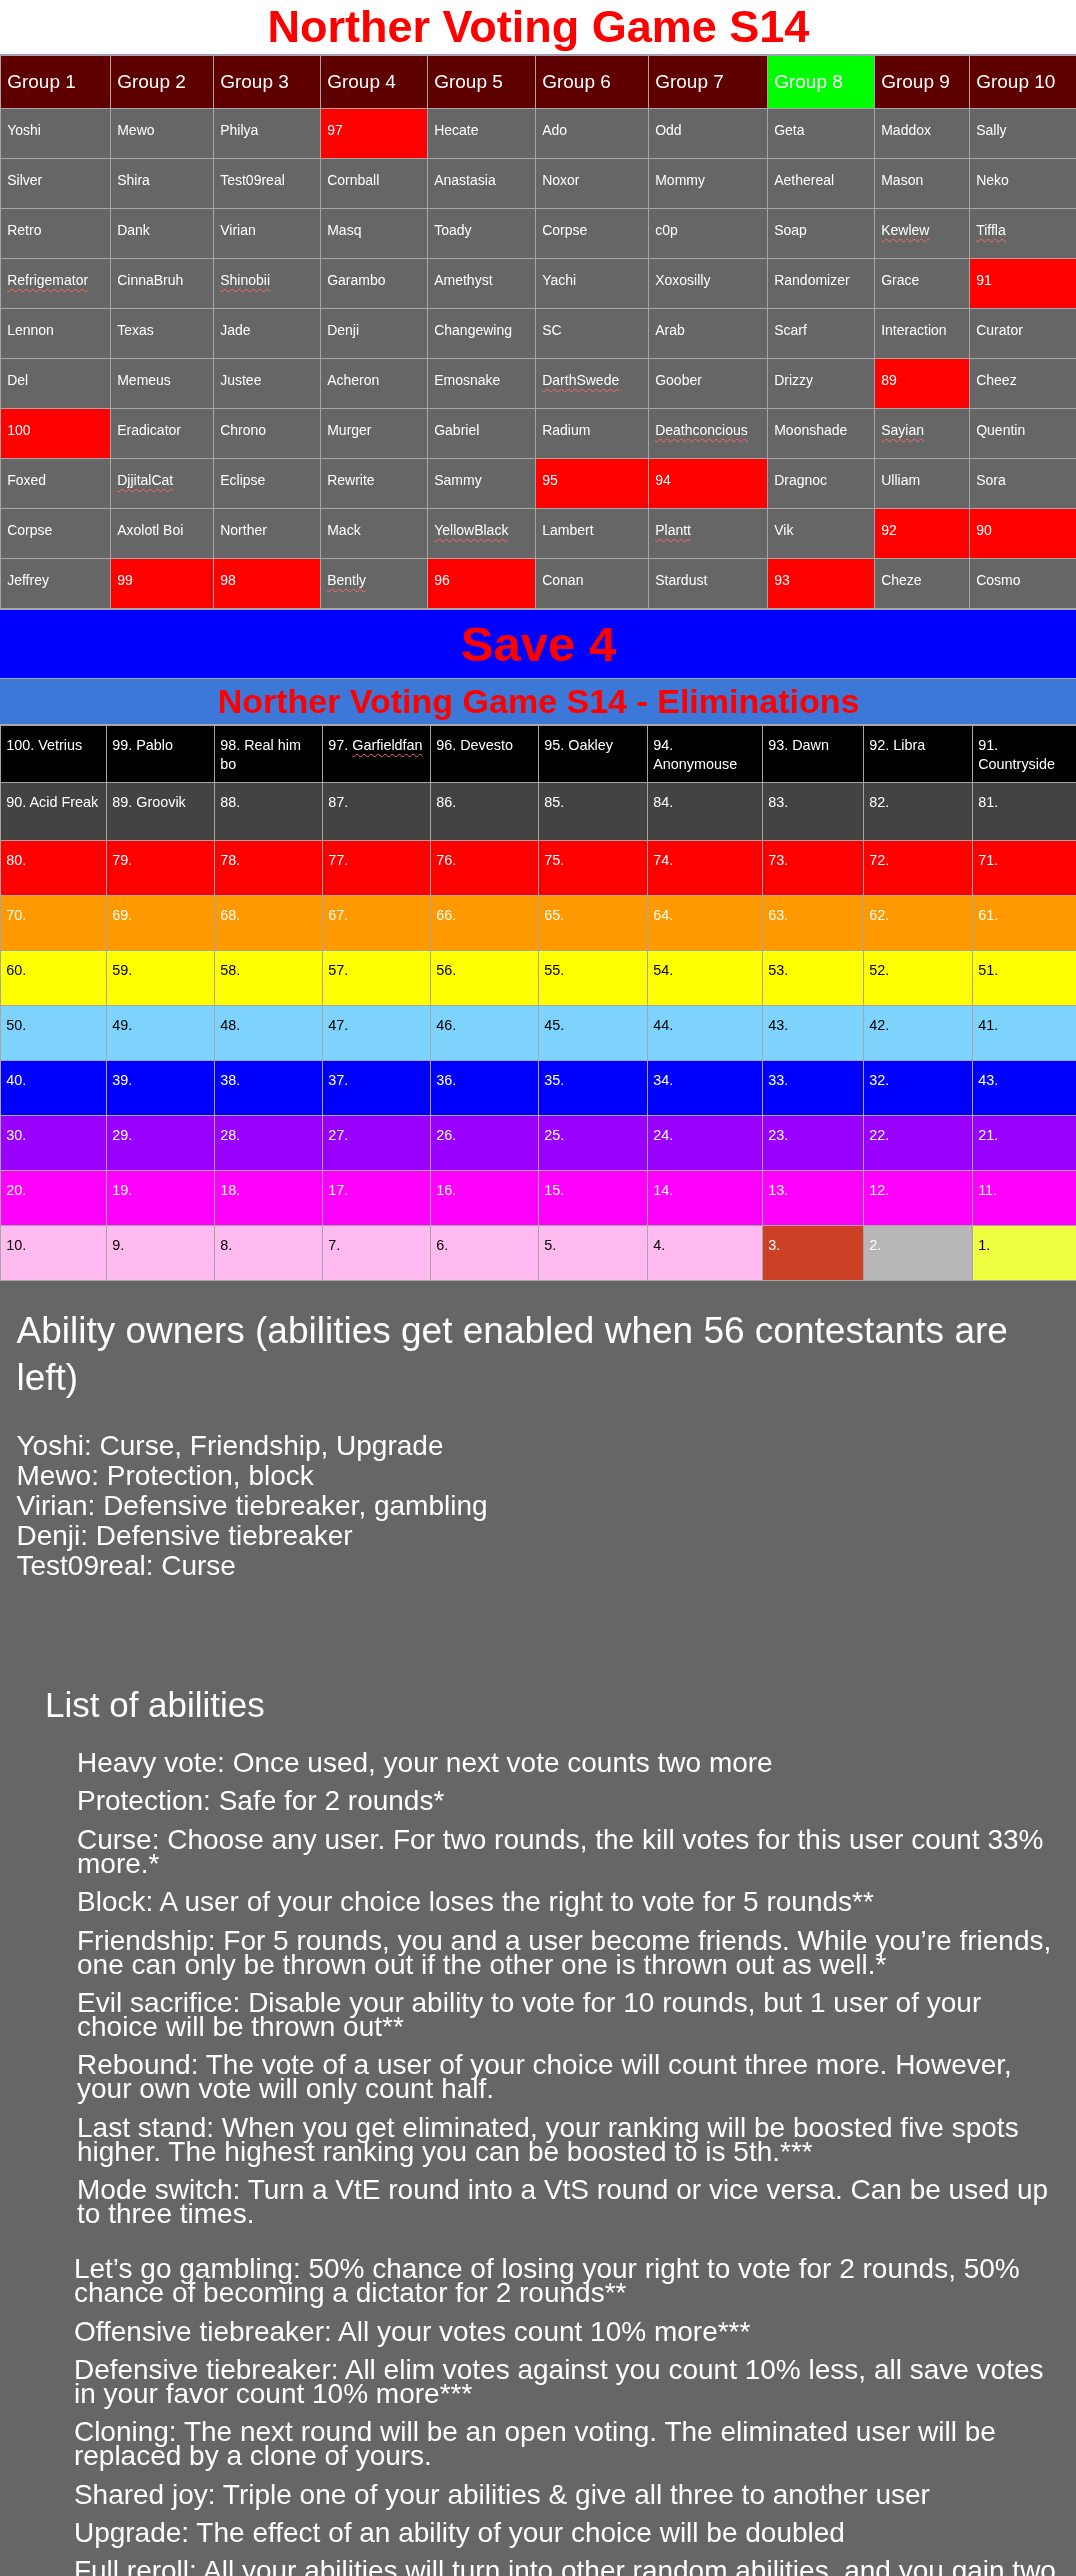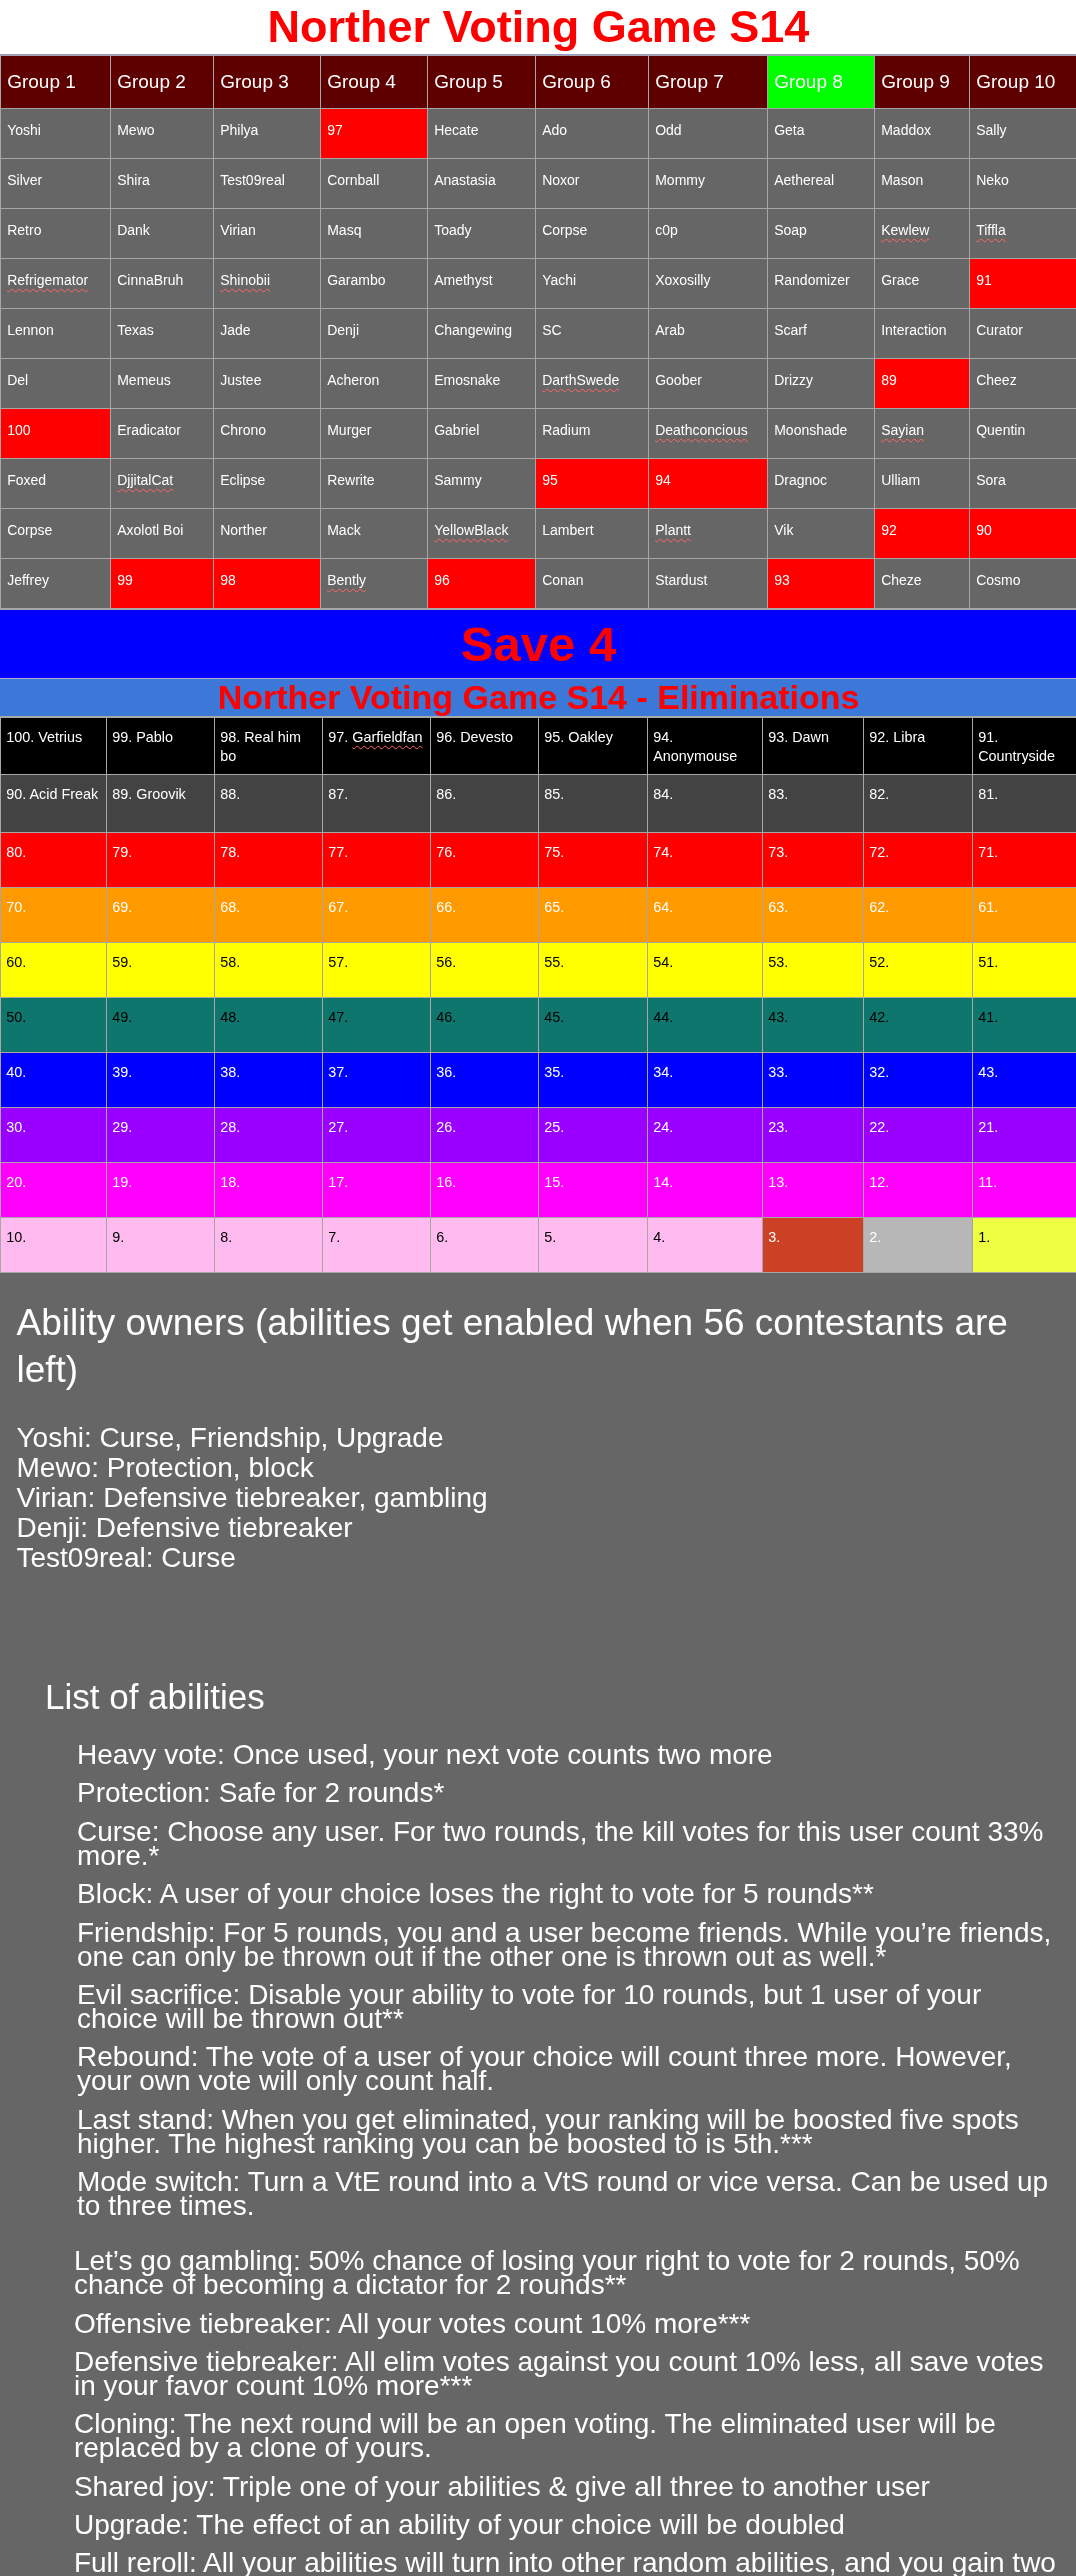--- a/index.html
+++ b/index.html
@@ -2,39 +2,39 @@
 <html style="font-size:8.2px"><head>
 <meta charset="utf-8">
 <style>
   * { box-sizing: border-box; margin: 0; padding: 0; }
   html, body { width: 1077px; background: #666666; font-family: "Liberation Sans", sans-serif; }
   body { position: relative; height: 3268px; overflow: hidden; }
 
   .banner { width: 1077px; display: flex; align-items: center; justify-content: center; font-weight: bold; color: #ff0000; }
   .banner-main { height: 55px; background: #ffffff; font-size: 45px; border-bottom: 1px solid #9999cc; }
   .banner-save { height: 70px; background: #0000ff; font-size: 49px; border-top: 1.5px solid #aaaaaa; border-bottom: 1.5px solid #aaaacc; text-align: center; }
-  .banner-elim { height: 38px; background: #3c78d8; font-size: 34px; border-bottom: 1.5px solid #aaaaaa; }
+  .banner-elim { height: 46px; background: #3c78d8; font-size: 34px; border-bottom: 1.5px solid #aaaaaa; }
   .squiggle-small { text-decoration: underline wavy #ff6666; text-decoration-thickness: 0.5px; text-underline-offset: 2.6px; }
 
   table { border-collapse: collapse; table-layout: fixed; width: 1077px; }
   td, th { border: 1px solid #a6a6a6; vertical-align: top; text-align: left; font-weight: normal; }
 
   .groups th { background: #5f0000; color: #ffffff; font-size: 19px; height: 53px; padding: 0 0 0 6.2px; vertical-align: middle; }
   .groups th.hl { background: #00ff00; }
   .groups td { background: #666666; color: #ffffff; font-size: 14px; height: 50px; padding: 0 0 0 6.2px; vertical-align: middle; }
   .groups td.elim { background: #ff0000; }
   .groups td .txt { position: relative; top: -3.1px; }
 
   .elims td { font-size: 14.4px; padding: 10.3px 4.1px 0 5.2px; line-height: 18.5px; height: 55px; }
   .row-black td { background: #000000; color: #ffffff; height: 57px; }
   .row-dark td { background: #434343; color: #ffffff; height: 58px; }
   .row-red td { background: #ff0000; color: #ffffff; }
   .row-orange td { background: #ff9900; color: #ffffff; }
   .row-yellow td { background: #ffff00; color: #000000; }
-  .row-green td { background: #0f766e; color: #000000; }
+  .row-green td { background: #7dd3fc; color: #000000; }
   .row-blue td { background: #0000ff; color: #ffffff; }
   .row-purple td { background: #9900ff; color: #ffffff; }
   .row-magenta td { background: #ff00ff; color: #ffffff; }
   .row-pink td { background: #ffbbf0; color: #000000; }
   .row-pink td.bronze { background: #cc4125; color: #ffffff; }
   .row-pink td.silver { background: #b7b7b7; color: #ffffff; }
   .row-pink td.gold { background: #eeff41; color: #000000; }
 
   .owners { padding: 26px 0 0 16.5px; color: #ffffff; }
   .owners h2 { font-weight: normal; font-size: 37px; line-height: 47px; width: 1046px; }

